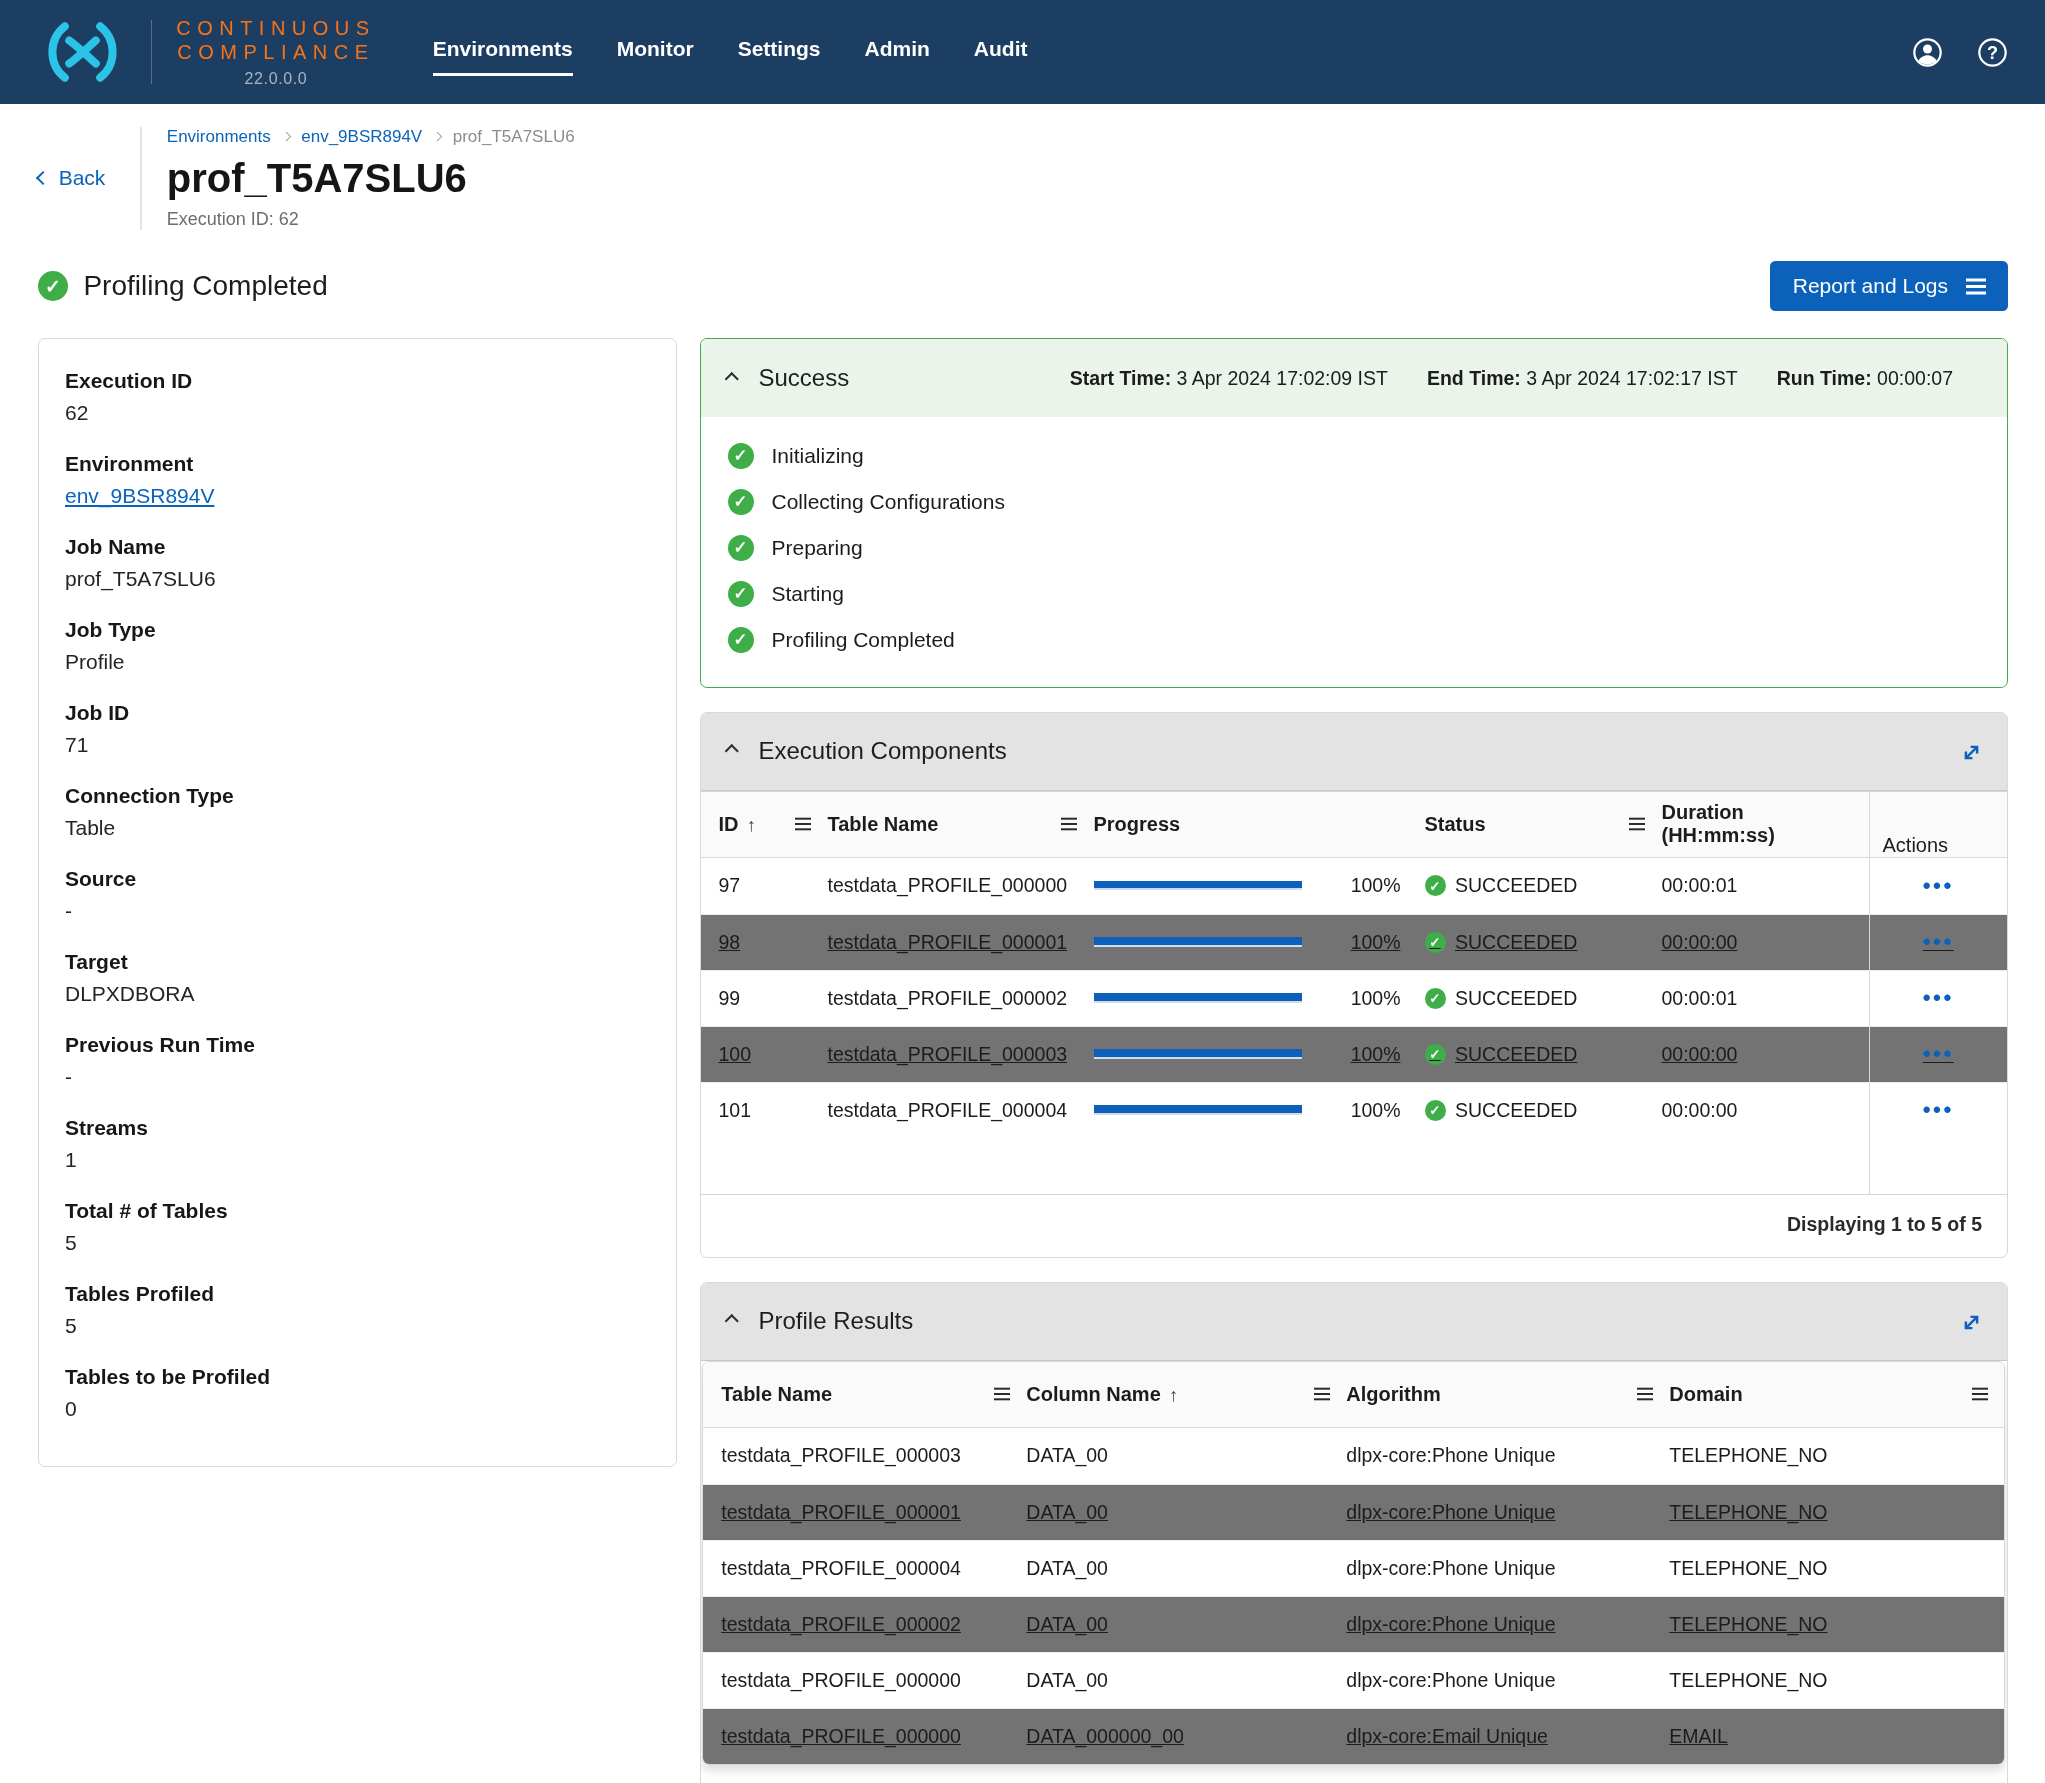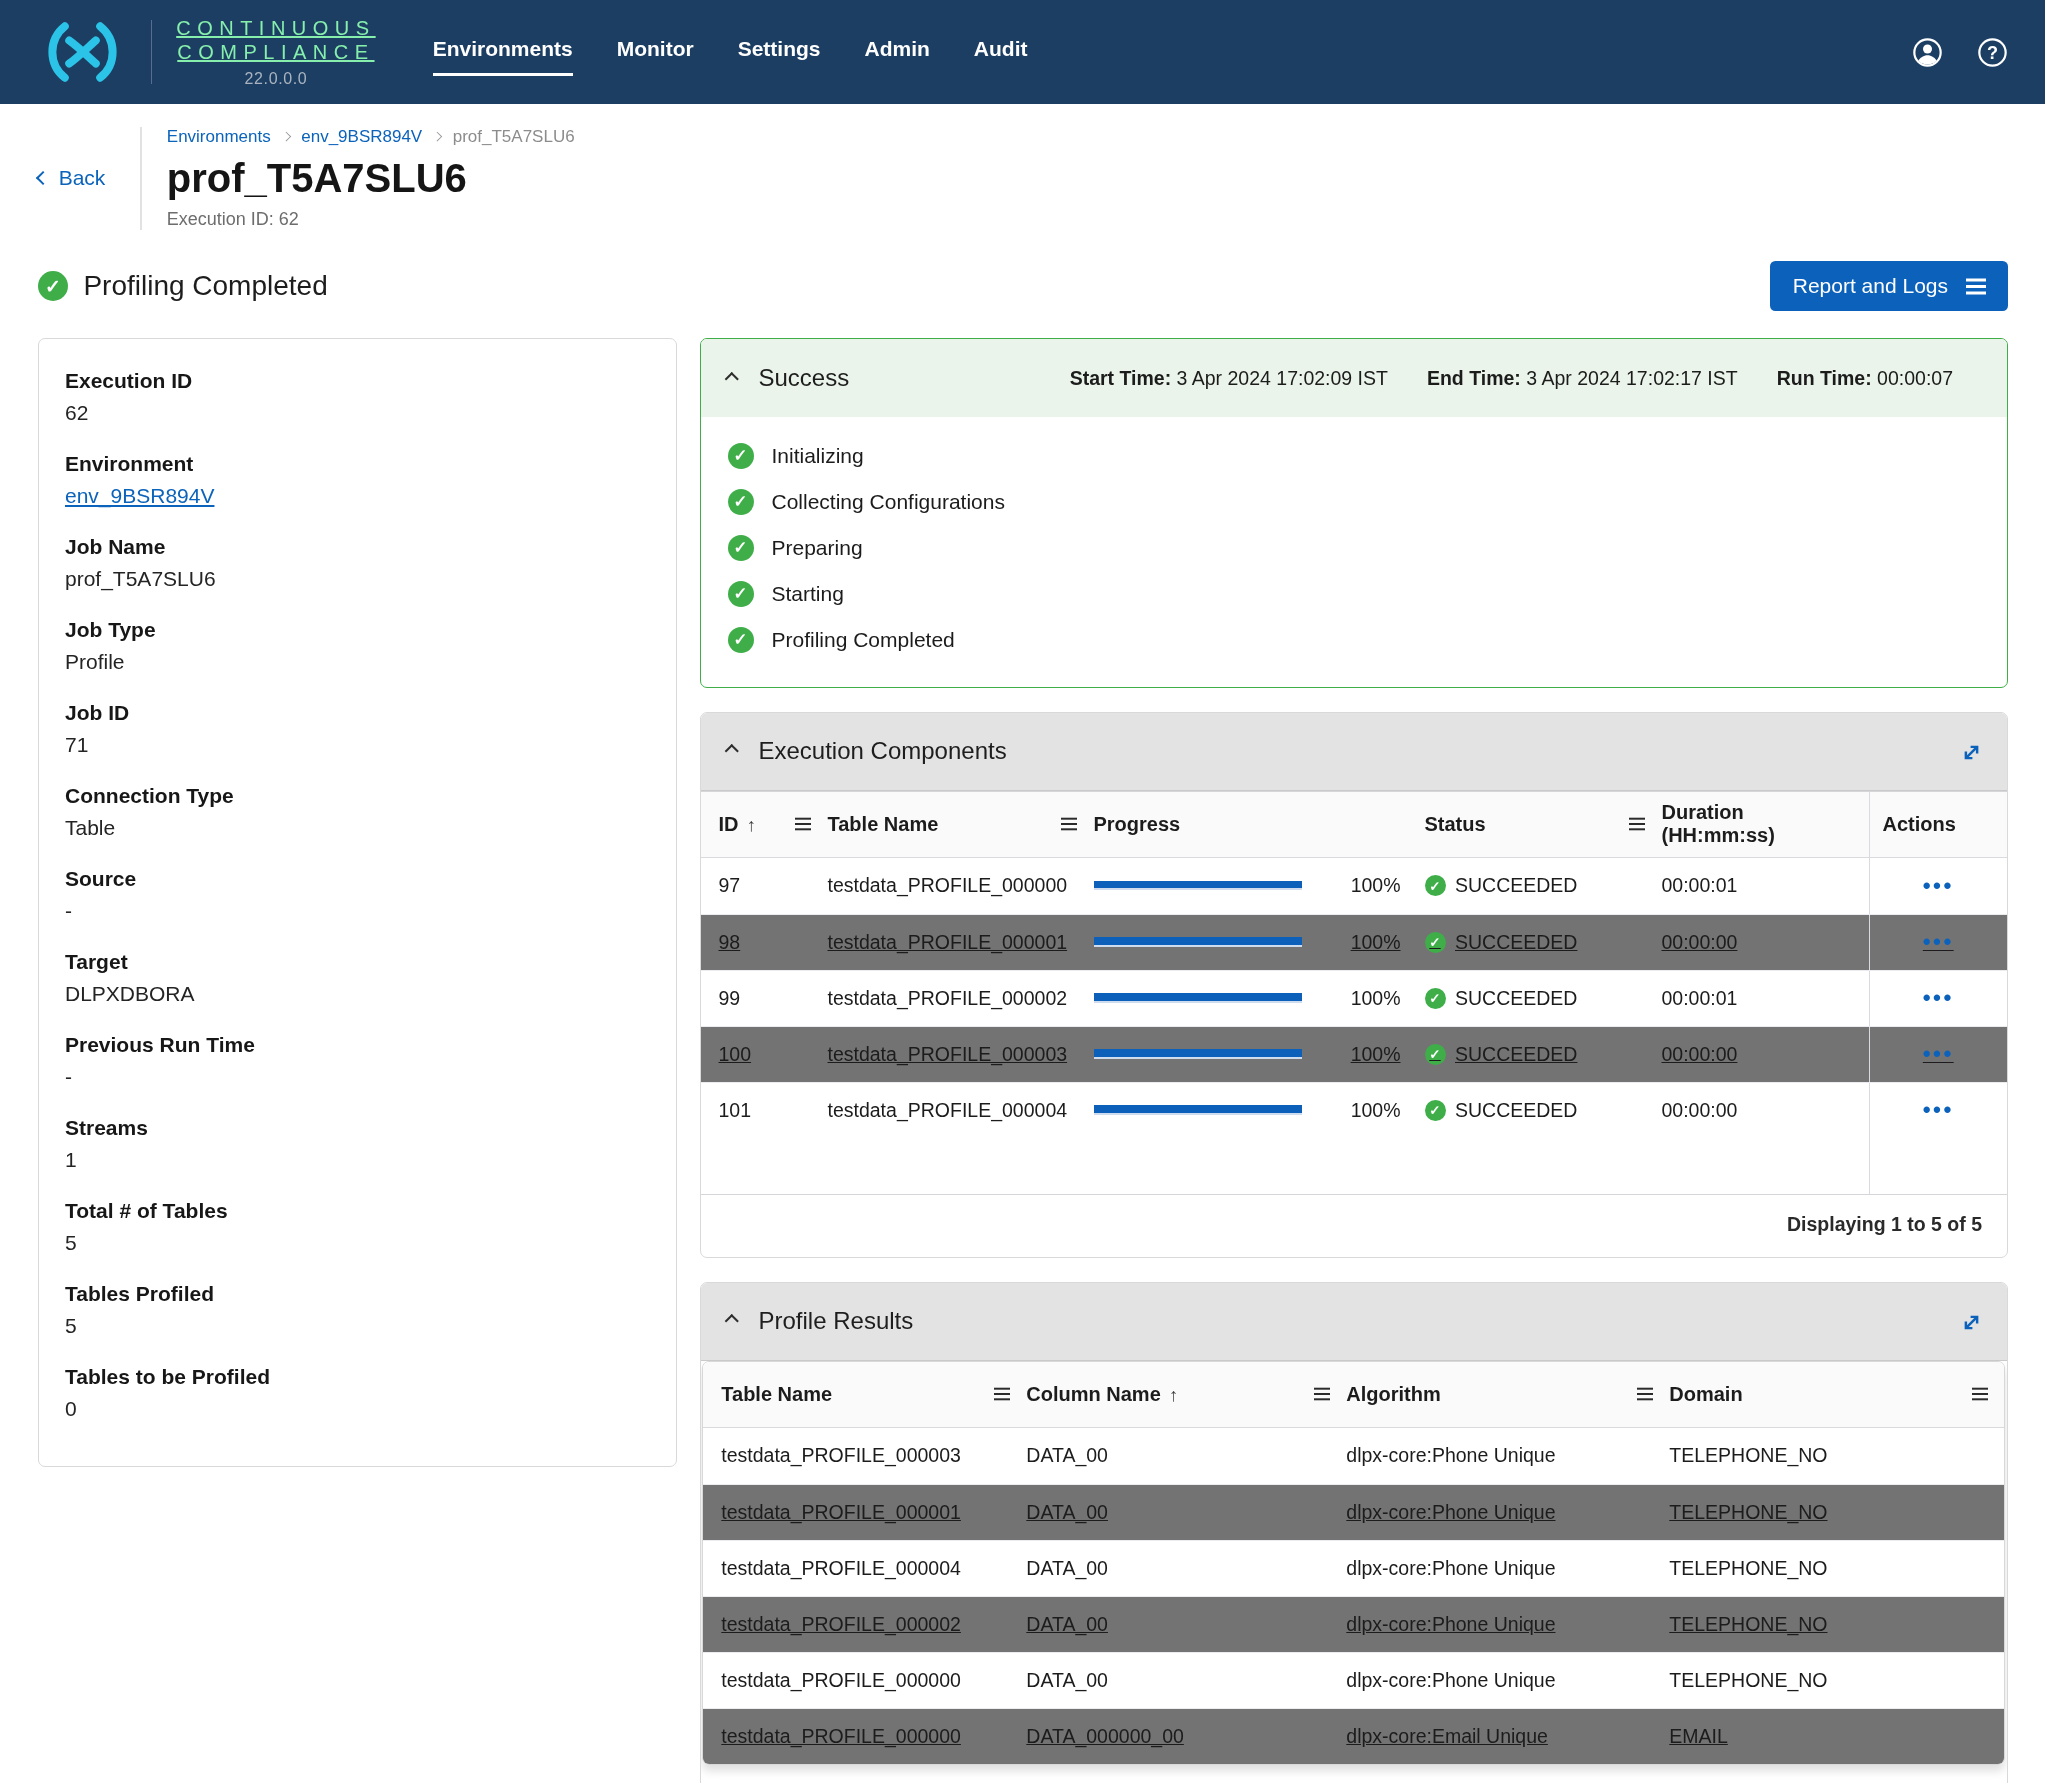--- a/index.html
+++ b/index.html
@@ -4,21 +4,21 @@
 <style>
   html,body{margin:0;padding:0;background:#fff;font-family:"Liberation Sans",sans-serif;color:#1c1c1c;}
   body{width:2046px;min-height:1783px;font-size:19px;}
   *{box-sizing:border-box;}
 
   
   .navbar{height:104px;background:#1d3e63;display:flex;align-items:center;padding:0 38px;}
   .logo-mark{width:89px;height:62px;flex:0 0 auto;}
   .brand-sep{width:1.2px;height:64px;background:#5a6d8c;margin:0 24px;}
   .brand{display:flex;flex-direction:column;align-items:center;}
-  .brand-line{color:#86efac;font-size:20px;letter-spacing:6.5px;line-height:24px;font-weight:400;text-decoration:underline;}
+  .brand-line{color:#f97316;font-size:20px;letter-spacing:6.5px;line-height:24px;font-weight:400;}
   .brand-version{color:#a9b4c0;font-size:16px;margin-top:6px;letter-spacing:0.6px;}
   .nav-items{display:flex;align-items:center;gap:44px;margin-left:57px;}
   .nav-item{color:#fff;font-size:21px;font-weight:700;text-decoration:none;padding:8.3px 0 12px;border-bottom:3.6px solid transparent;cursor:pointer;}
   .nav-item.active{border-bottom-color:#fff;}
   .nav-right{margin-left:auto;display:flex;align-items:center;gap:34px;}
   .nav-ico{width:31px;height:31px;cursor:pointer;}
 
   
   .page-head{display:flex;align-items:stretch;padding:22.5px 38px 0;}
   .back-wrap{display:flex;align-items:center;gap:10.7px;align-self:center;width:95px;cursor:pointer;}
@@ -83,21 +83,21 @@
   .comp-grid{grid-template-columns:127px 266px 331px 237px 207px 1fr;}
   .res-grid{grid-template-columns:323px 320px 323px 1fr;}
   .th{display:flex;align-items:center;justify-content:space-between;padding-right:16.6px;cursor:pointer;}
   .th-label{display:flex;align-items:center;gap:8.3px;}
   .sort-up::after{content:"\2191";font-size:18.3px;color:#3c3c3c;font-weight:400;}
   .cell-pad{padding-left:18px;}
   .progress-cell{display:flex;align-items:center;justify-content:space-between;padding-right:24px;}
   .pbar{width:208px;height:9.5px;background:#0c60ba;border-bottom:2.4px solid #cfdcee;}
   .status-cell{display:flex;align-items:center;gap:9.5px;}
   .actions-col{border-left:1.2px solid #d9d9de;height:100%;display:flex;align-items:center;justify-content:center;}
-  .actions-head{justify-content:flex-start;padding-left:13px;font-weight:700;}
+  .actions-head{justify-content:flex-start;padding-left:13px;font-weight:400;align-items:flex-end;}
   .dots{cursor:pointer;}
   .dots::after{content:"\2022\2022\2022";color:#0c62ba;font-size:22.5px;font-weight:700;letter-spacing:2.4px;}
   .t-filler{height:56px;display:grid;}
   .paging{text-align:right;padding:18px 25px 21px;font-size:19.5px;color:#2a2a2a;font-weight:bold;}
 
   .res-card-inner{margin:0 1.8px 3.6px;border:1.2px solid #d8d8d8;border-radius:7px;overflow:hidden;box-shadow:0 6px 9.5px rgba(0,0,0,.13);}
   .mt40{margin-top:24px;}
 </style>
 </head>
 <body>

